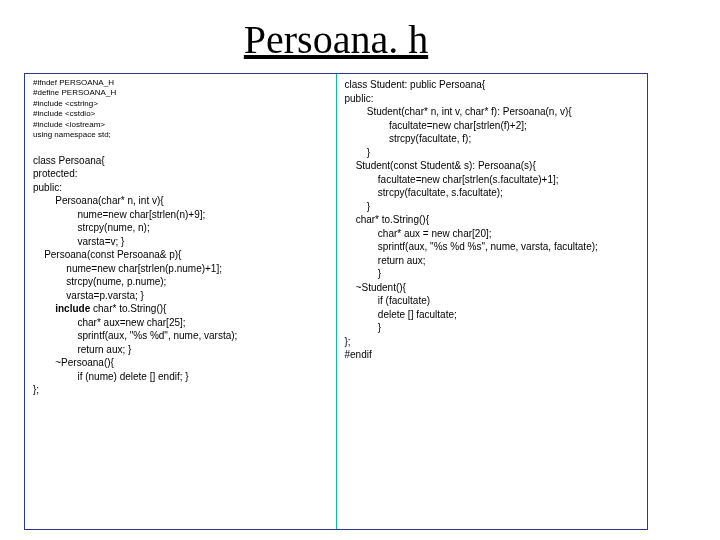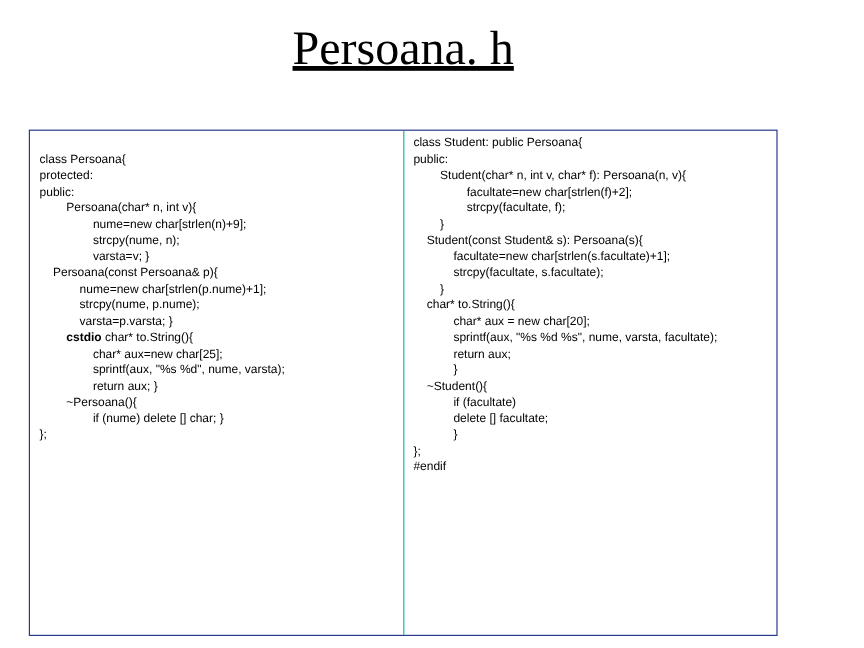--- a/index.html
+++ b/index.html
@@ -11,21 +11,20 @@
     font-family: Arial, Helvetica, sans-serif;
     overflow: hidden;
   }
   .slide {
     box-sizing: border-box;
     width: 672px;
     height: 540px;
     padding: 10px 24px 10px 24px;
     display: flex;
     flex-direction: column;
-    gap: 35px;
   }
   .title {
     text-align: center;
     font-family: "Times New Roman", Times, serif;
     font-size: 40px;
     color: #000;
     text-decoration: underline;
     margin: 6px 0 10px 0;
     font-weight: normal;
   }
@@ -57,41 +56,47 @@
 </style>
 </head>
 <body>
 
 <div class="slide">
   <h1 class="title">Persoana. h</h1>
 
   <div class="cols">
 
     <div class="col">
+      <pre class="tiny b">#ifndef PERSOANA_H
+#define PERSOANA_H
+#include &lt;cstring&gt;
+#include &lt;cstdio&gt;
+#include &lt;iostream&gt;
+using namespace std;</pre>
       <pre> </pre>
       <pre class="b">class Persoana{
 protected:</pre>
       <pre>public:</pre>
       <pre>        Persoana(char* n, int v){
                 nume=new char[strlen(n)+9];
                 strcpy(nume, n);
                 varsta=v; }
 </pre>
       <pre>    Persoana(const Persoana&amp; p){
             nume=new char[strlen(p.nume)+1];
             strcpy(nume, p.nume);
             varsta=p.varsta; }
 </pre>
-      <pre><span class="b">        cstdio</span><span> char* to.String(){
+      <pre><span class="b">        include</span><span> char* to.String(){
                 char* aux=new char[25];
                 sprintf(aux, "%s %d", nume, varsta);
                 return aux; }
 </span></pre>
       <pre>        ~Persoana(){
-                if (nume) delete [] char; }
+                if (nume) delete [] endif; }
 };</pre>
     </div>
 
     <div class="col">
       <pre class="b">class Student: public Persoana{</pre>
       <pre>public:</pre>
       <pre>        Student(char* n, int v, char* f): Persoana(n, v){
                 facultate=new char[strlen(f)+2];
                 strcpy(facultate, f);
         }

